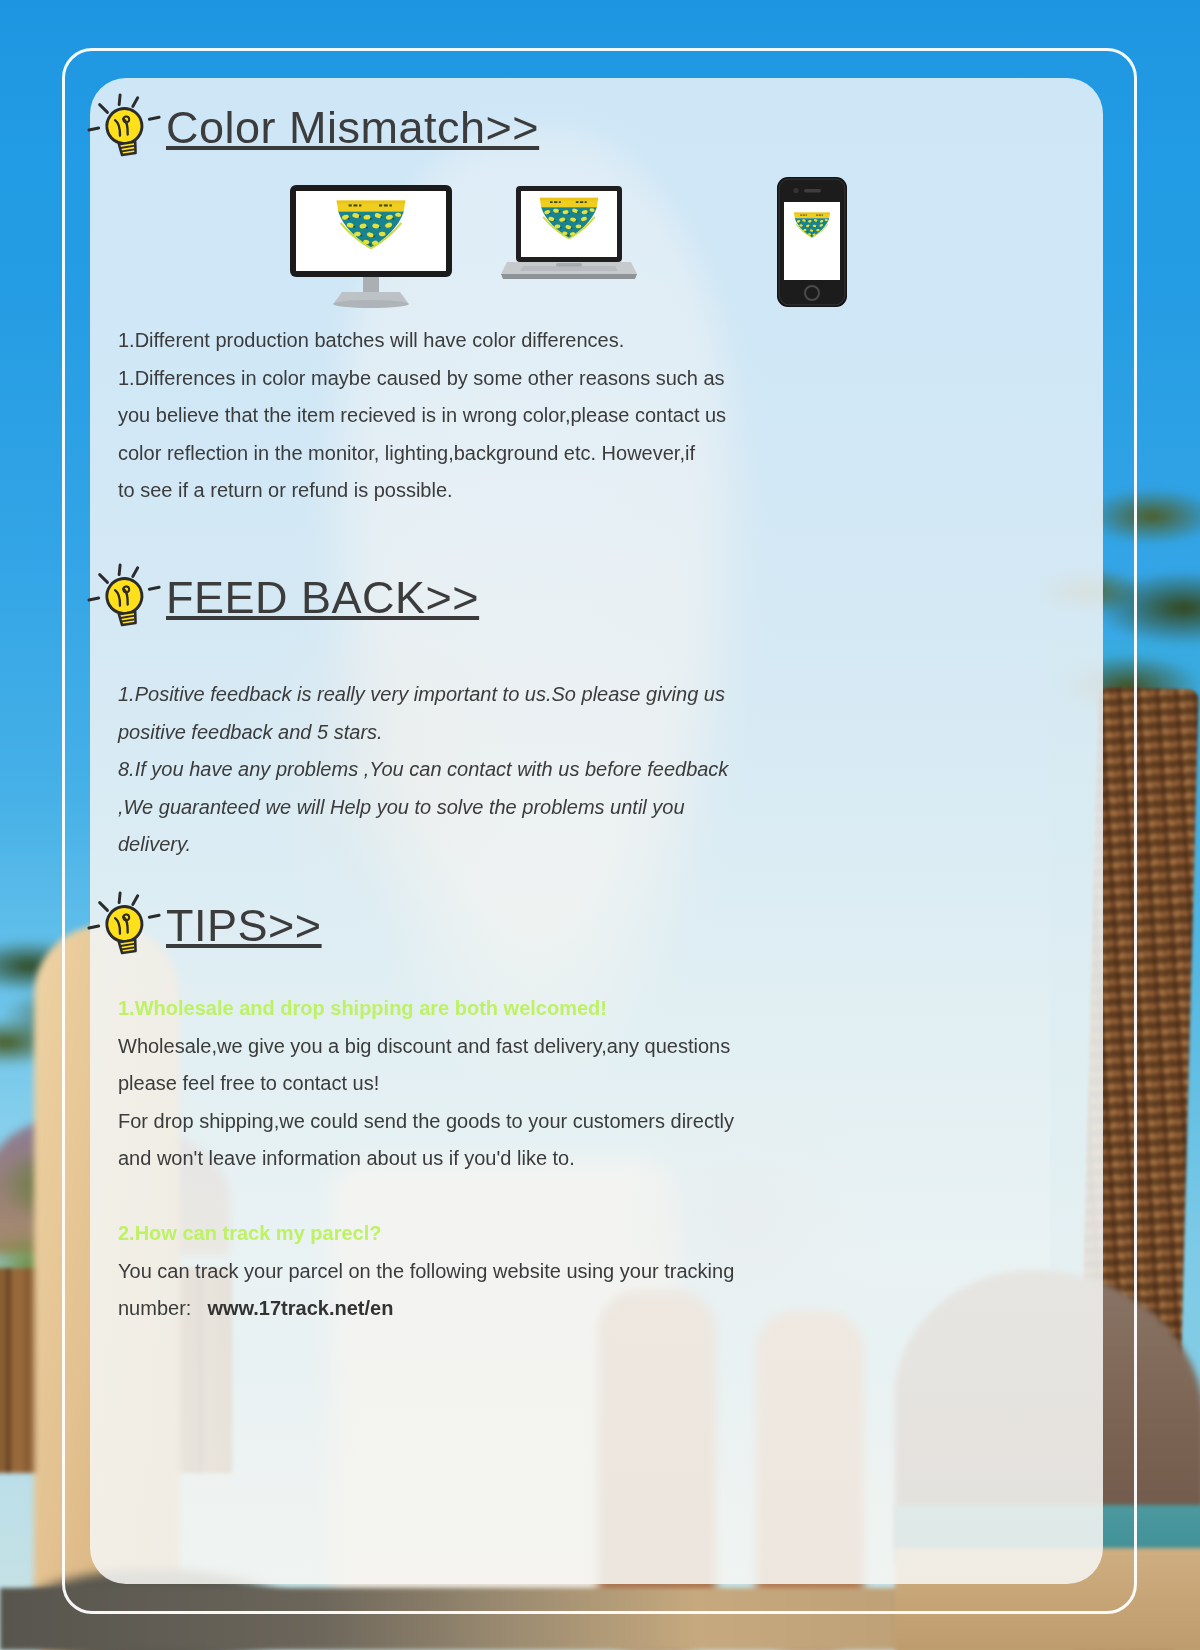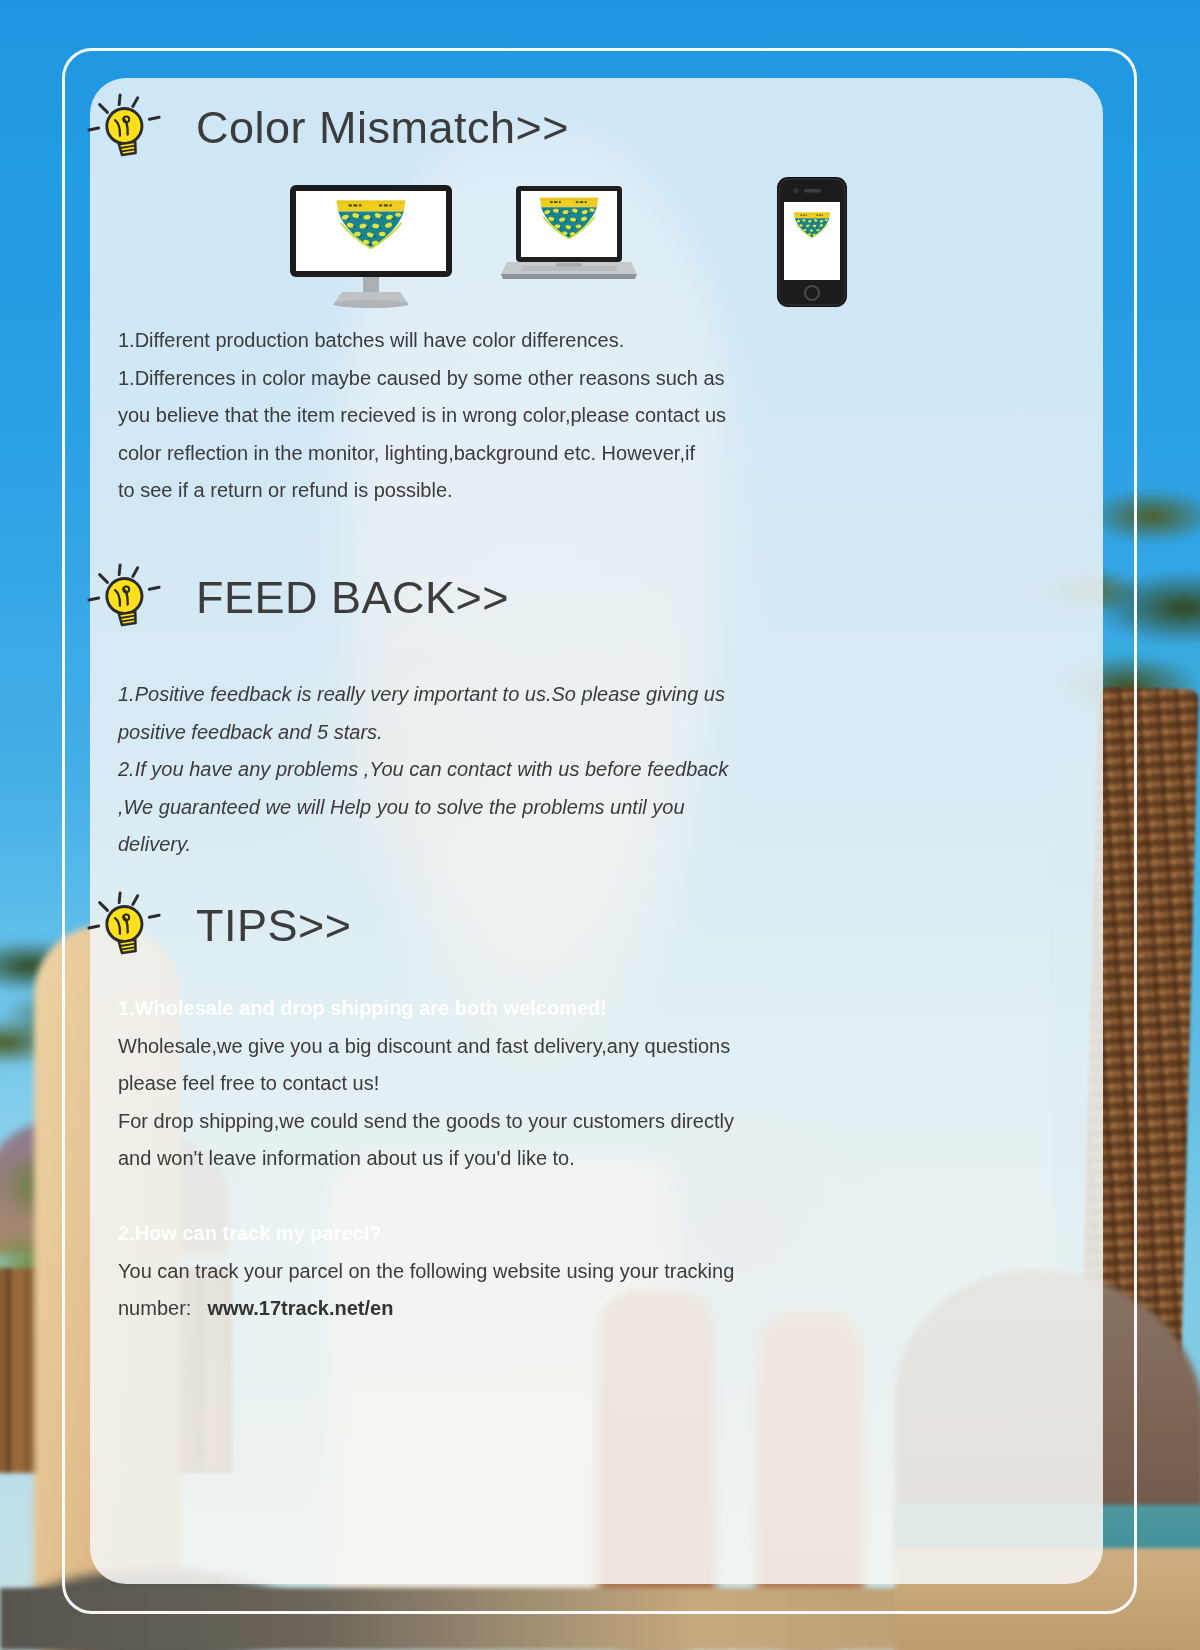--- a/index.html
+++ b/index.html
@@ -76,32 +76,32 @@
   
   .frame{position:absolute;left:62px;top:48px;width:1075px;height:1566px;
       border:3px solid rgba(255,255,255,.95);border-radius:30px;pointer-events:none;}
   .panel{position:absolute;left:90px;top:78px;width:1013px;height:1506px;border-radius:36px;
       background:linear-gradient(180deg,
         rgba(219,236,248,.93) 0%,rgba(226,239,248,.90) 18%,
         rgba(235,242,246,.88) 38%,rgba(242,245,244,.87) 62%,
         rgba(246,246,243,.87) 100%);}
   
   .content{position:absolute;inset:0;color:#3A3A3A;}
-  .sec-header{position:absolute;display:flex;align-items:center;gap:32px;height:84px;}
+  .sec-header{position:absolute;display:flex;align-items:center;gap:2px;height:84px;text-decoration:underline;}
   .sec-title{font-size:45px;letter-spacing:.5px;color:#3C3C3C;white-space:nowrap;}
   .bulb{width:78px;height:78px;flex:0 0 auto;}
   .hdr1{left:86px;top:86px;}
   .hdr2{left:86px;top:556px;}
   .hdr3{left:86px;top:884px;}
   .body-text{position:absolute;font-size:20px;line-height:37.5px;color:#3B3B3B;}
   .body-text .line{white-space:nowrap;}
   .para1{left:118px;top:322px;width:960px;}
   .para2{left:118px;top:676px;width:960px;font-style:italic;}
   .tips-block{left:118px;top:990px;width:960px;}
-  .bold-line{font-weight:bold;color:#ffffff;}
+  .bold-line{font-weight:bold;color:#bef264;}
   .spacer-line{height:37.5px;}
   .tracking-link{font-weight:bold;margin-left:16px;color:#333;}
   .devices{position:absolute;left:0;top:0;width:1200px;height:330px;pointer-events:none;}
   .dev{position:absolute;}
   .dev-monitor{left:290px;top:185px;width:162px;height:132px;}
   .dev-laptop{left:501px;top:186px;width:136px;height:102px;}
   .dev-phone{left:777px;top:177px;width:70px;height:130px;}
   .svgdefs{position:absolute;width:0;height:0;overflow:hidden;}
 </style>
 </head>
@@ -252,21 +252,21 @@
     <div class="sec-header hdr2">
       <svg class="bulb">
           <use href="#bulb"></use>
         </svg>
       <div class="sec-title">FEED BACK&gt;&gt;</div>
     </div>
 
     <div class="body-text para2">
       <div class="line">1.Positive feedback is really very important to us.So please giving us</div>
       <div class="line">positive feedback and 5 stars.</div>
-      <div class="line">2.If you have any problems ,You can contact with us before feedback</div>
+      <div class="line">8.If you have any problems ,You can contact with us before feedback</div>
       <div class="line">,We guaranteed we will Help you to solve the problems until you</div>
       <div class="line">delivery.</div>
     </div>
 
     <div class="sec-header hdr3">
       <svg class="bulb">
           <use href="#bulb"></use>
         </svg>
       <div class="sec-title">TIPS&gt;&gt;</div>
     </div>

